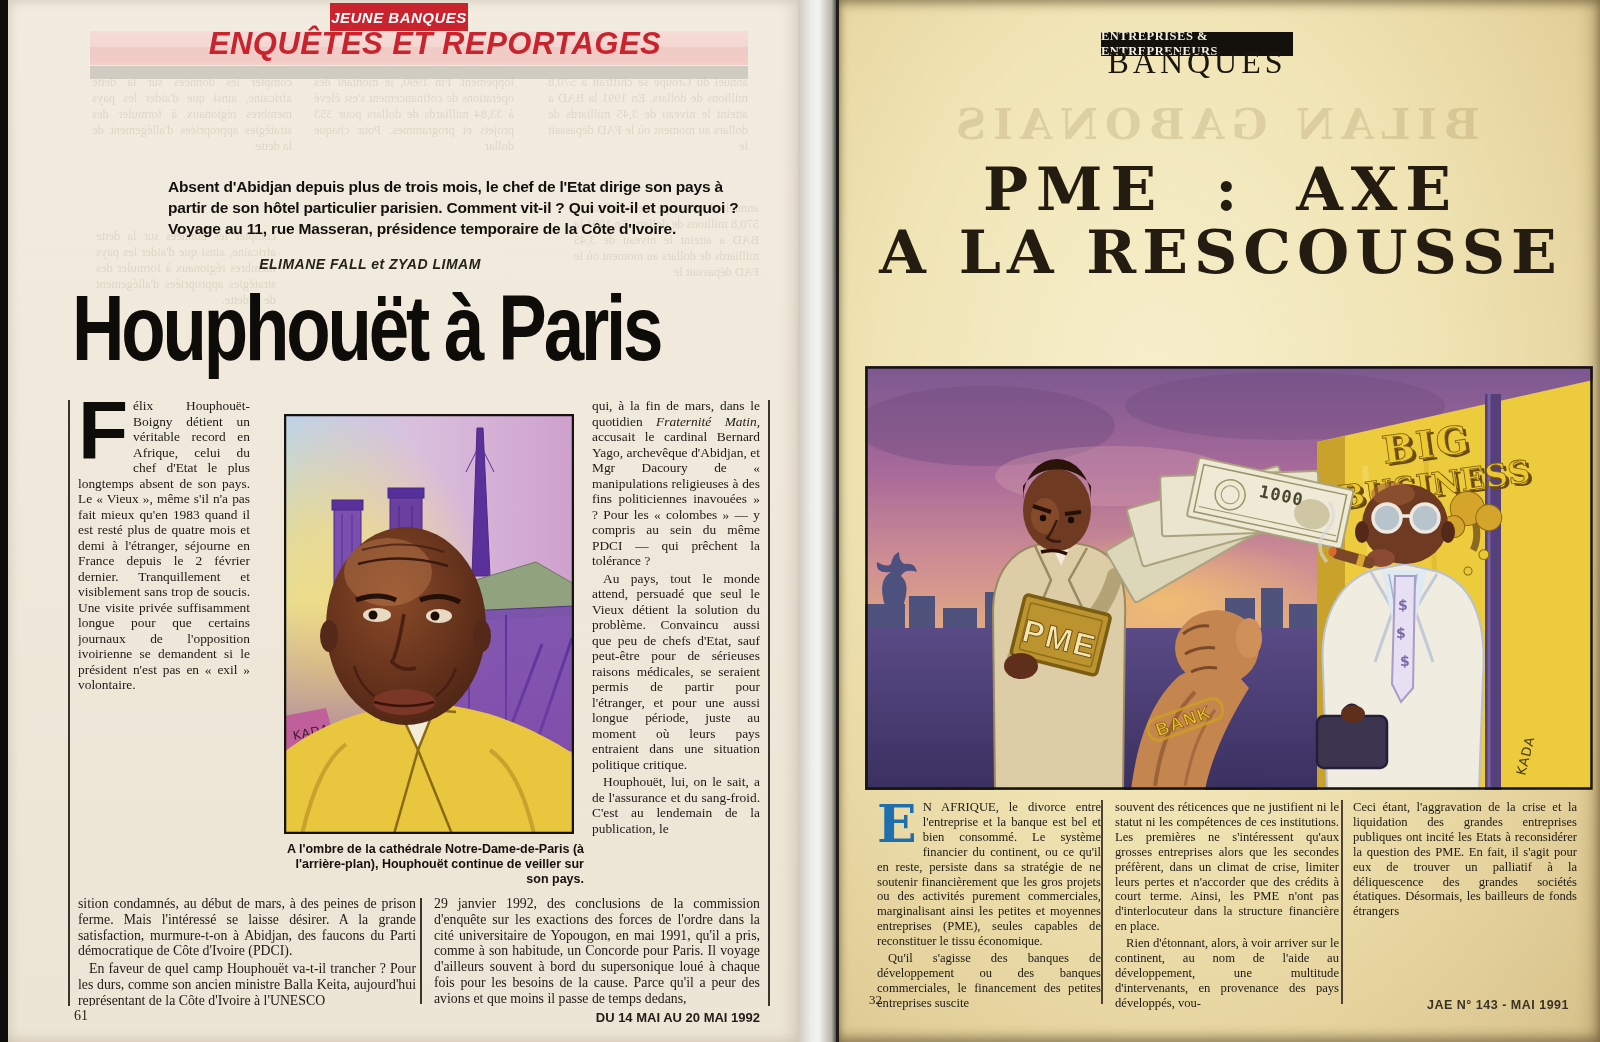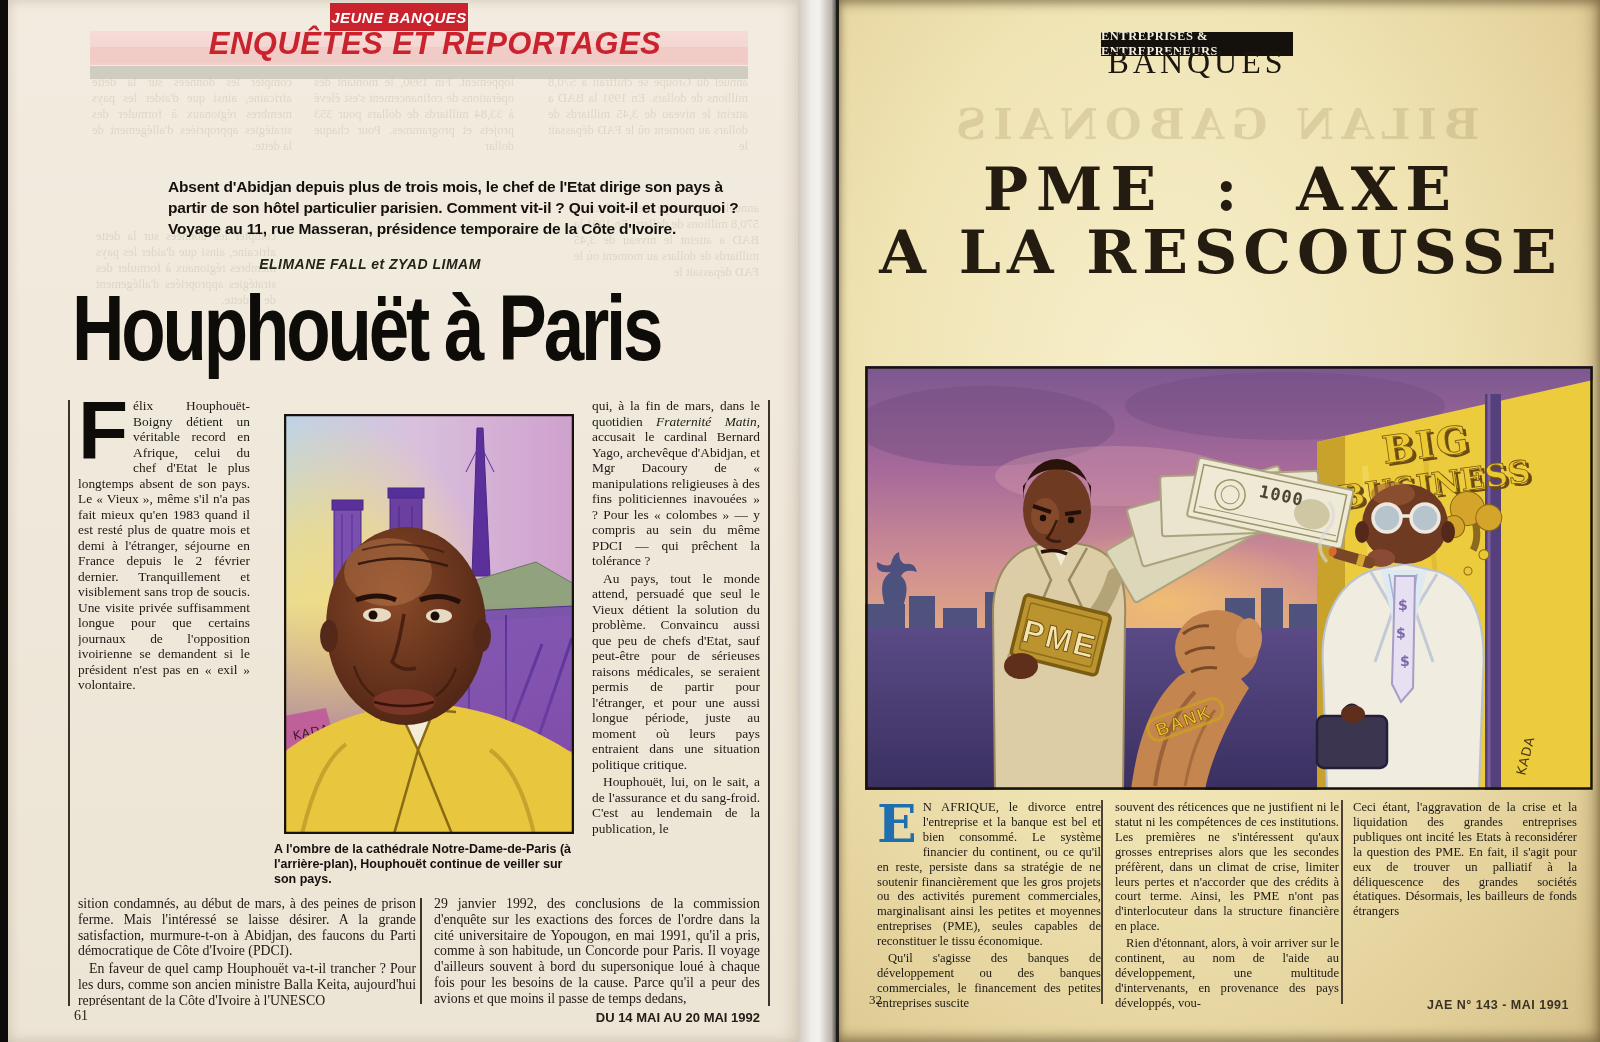--- a/index.html
+++ b/index.html
@@ -28,21 +28,21 @@
   .rule-v{position:absolute;width:2px;background:#3a342c;}
   .body-txt p{margin:0 0 2px 0;text-align:justify;}
   .body-txt p + p{text-indent:11px;}
   .col{position:absolute;font-size:13.4px;line-height:15.5px;overflow:hidden;}
   .lcol1{left:70px;top:398px;width:172px;height:498px;}
   .lcol2{left:584px;top:398px;width:168px;height:500px;}
   .dropcap-f{float:left;font-family:"Liberation Sans",sans-serif;font-weight:900;font-size:82px;line-height:62px;margin:2px 5px 0 0;color:#0e0c09;}
   .dropcap-e{float:left;font-family:"DejaVu Serif",serif;font-weight:bold;font-size:52px;line-height:42px;margin:3px 6px 0 0;color:#1f6fae;}
 
   .portrait-frame{left:276px;top:414px;width:290px;height:420px;}
-  .caption{left:266px;top:842px;width:310px;text-align:left;font-family:"Liberation Sans",sans-serif;font-weight:bold;font-size:12.5px;line-height:15px;color:#14110d;}
+  .caption{left:266px;top:842px;width:310px;text-align:right;font-family:"Liberation Sans",sans-serif;font-weight:bold;font-size:12.5px;line-height:15px;color:#14110d;}
   .wideL{left:70px;top:896px;width:338px;height:110px;font-size:13.8px;line-height:15.8px;overflow:hidden;}
   .wideR{left:426px;top:896px;width:326px;height:110px;font-size:13.8px;line-height:15.8px;overflow:hidden;}
   .pn{font-size:14px;color:#211d16;}
   .pn-left{left:66px;top:1008px;}
   .footer-left{left:440px;top:1010px;width:312px;text-align:right;font-family:"Liberation Sans",sans-serif;font-weight:bold;font-size:13px;color:#211d16;}
 
   
   .kicker{left:262px;top:32px;width:192px;height:24px;background:#14110c;color:#f3eedd;font-family:"Liberation Serif",serif;font-weight:bold;font-size:12.5px;display:flex;align-items:center;justify-content:center;letter-spacing:.5px;}
   .banques{left:160px;top:44px;width:396px;text-align:center;font-family:"Liberation Serif",serif;font-size:32px;letter-spacing:4px;color:#1b1710;}
   .title-right{left:0;top:158px;width:764px;text-align:center;font-family:"DejaVu Serif",serif;font-weight:bold;color:#241c10;line-height:1.05;}

